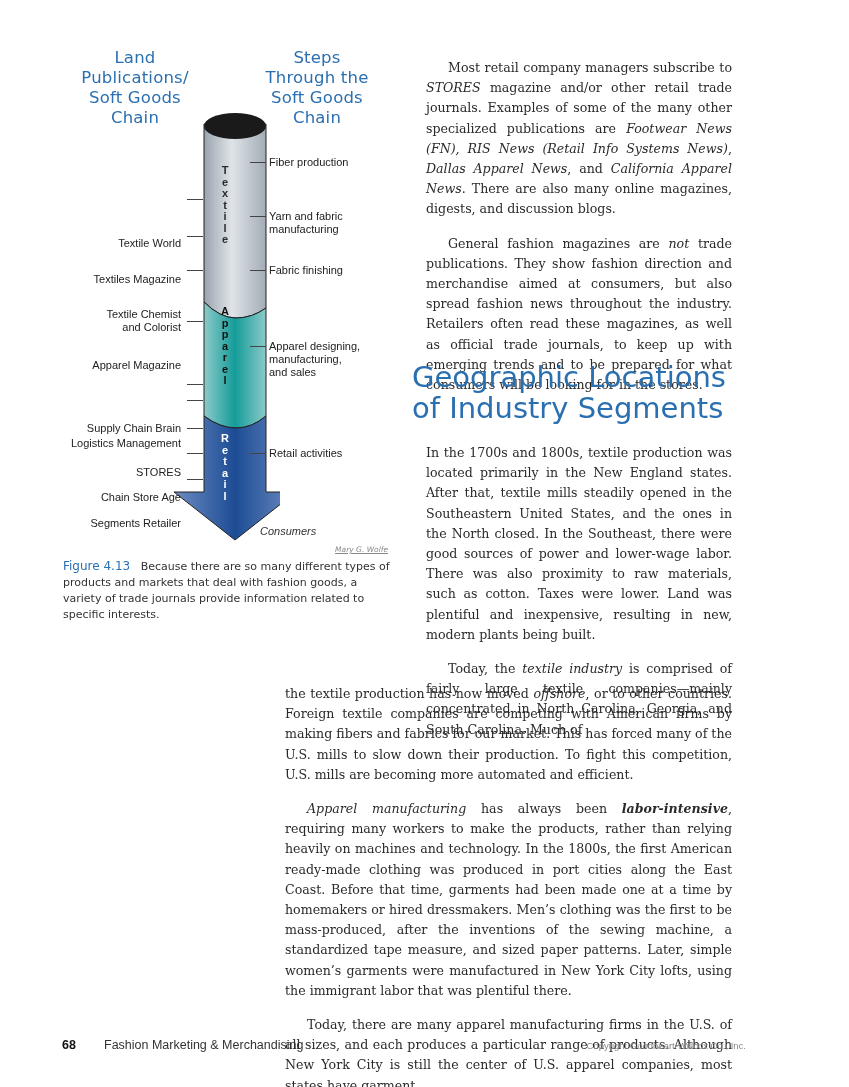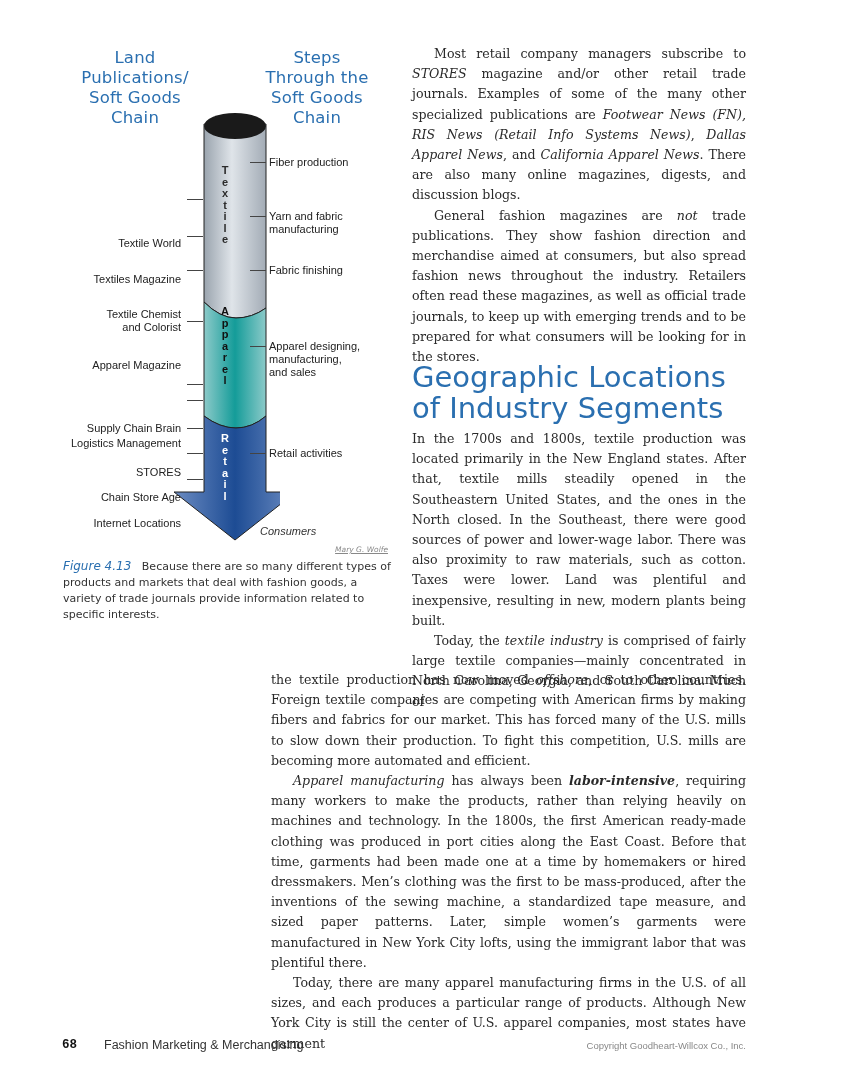--- a/index.html
+++ b/index.html
@@ -23,45 +23,45 @@
 
   .cyl-letters {
     position: absolute; font-family: "Liberation Sans", sans-serif;
     font-weight: bold; font-size: 11px; line-height: 11.5px; width: 20px; text-align: center;
   }
 
   .caption {
     position: absolute; left: 63px; top: 558px; width: 330px;
     font-family: "DejaVu Sans", sans-serif; font-size: 11px; line-height: 16px; color: #333;
   }
-  .caption .fig-num { color: #2a6fb0; font-size: 12px; font-style: italic; }
+  .caption .fig-num { color: #2a6fb0; font-size: 12px; }
   .credit {
     position: absolute; left: 300px; top: 545px; width: 88px; text-align: right;
     font-family: "DejaVu Sans", sans-serif; font-style: italic; font-size: 7.5px; color: #888; text-decoration: underline;
   }
 
   .body-text {
     position: absolute; font-family: "DejaVu Serif", serif; font-size: 12.6px;
     line-height: 20.2px; color: #2a2a2a; text-align: justify; margin: 0;
   }
-  .body-text p { margin: 0; text-indent: 22px; }
+  .body-text p { margin: 14px; text-indent: 22px; }
   .body-text p.noindent { text-indent: 0; }
 
   #col-top { left: 412px; top: 44px; width: 334px; }
   #col-geo { left: 412px; top: 429px; width: 334px; }
   #col-wide { left: 271px; top: 670px; width: 475px; }
 
   .section-title {
     position: absolute; left: 412px; top: 362px; width: 340px;
     font-family: "DejaVu Sans", sans-serif; color: #2a6fb0; font-size: 29px; line-height: 31px;
     margin: 0; font-weight: normal;
   }
 
   .footer-num {
-    position: absolute; left: 62px; top: 1038px; font-family: Liberation Mono, monospace;
+    position: absolute; left: 62px; top: 1038px; font-family: Liberation Sans, sans-serif;
     font-weight: bold; font-size: 12.5px; color: #111;
   }
   .footer-title {
     position: absolute; left: 104px; top: 1038px; font-family: "Liberation Sans", sans-serif;
     font-size: 12.5px; color: #333;
   }
   .footer-copy {
     position: absolute; left: 520px; top: 1040px; width: 226px; text-align: right;
     font-family: "Liberation Sans", sans-serif; font-size: 9.5px; color: #888;
   }
@@ -147,21 +147,21 @@
   <div class="fig-label left" style="left:60px;top:315px;width:121px">Apparel Magazine</div>
   <div class="tick" style="left:187px;top:321px"></div>
   <div class="fig-label left" style="left:40px;top:378px;width:141px">Supply Chain Brain</div>
   <div class="tick" style="left:187px;top:384px"></div>
   <div class="fig-label left" style="left:40px;top:393px;width:141px">Logistics Management</div>
   <div class="tick" style="left:187px;top:400px"></div>
   <div class="fig-label left" style="left:60px;top:422px;width:121px">STORES</div>
   <div class="tick" style="left:187px;top:428px"></div>
   <div class="fig-label left" style="left:60px;top:447px;width:121px">Chain Store Age</div>
   <div class="tick" style="left:187px;top:453px"></div>
-  <div class="fig-label left" style="left:60px;top:473px;width:121px">Internet Locations</div>
+  <div class="fig-label left" style="left:60px;top:473px;width:121px">Segments Retailer</div>
   <div class="tick" style="left:187px;top:479px"></div>
 
   <div class="tick" style="left:250px;top:162px"></div>
   <div class="fig-label" style="left:269px;top:156px;width:130px">Fiber production</div>
   <div class="tick" style="left:250px;top:216px"></div>
   <div class="fig-label" style="left:269px;top:210px;width:130px;white-space:pre-line">Yarn and fabric
 manufacturing</div>
   <div class="tick" style="left:250px;top:270px"></div>
   <div class="fig-label" style="left:269px;top:264px;width:130px">Fabric finishing</div>
   <div class="tick" style="left:250px;top:346px"></div>

